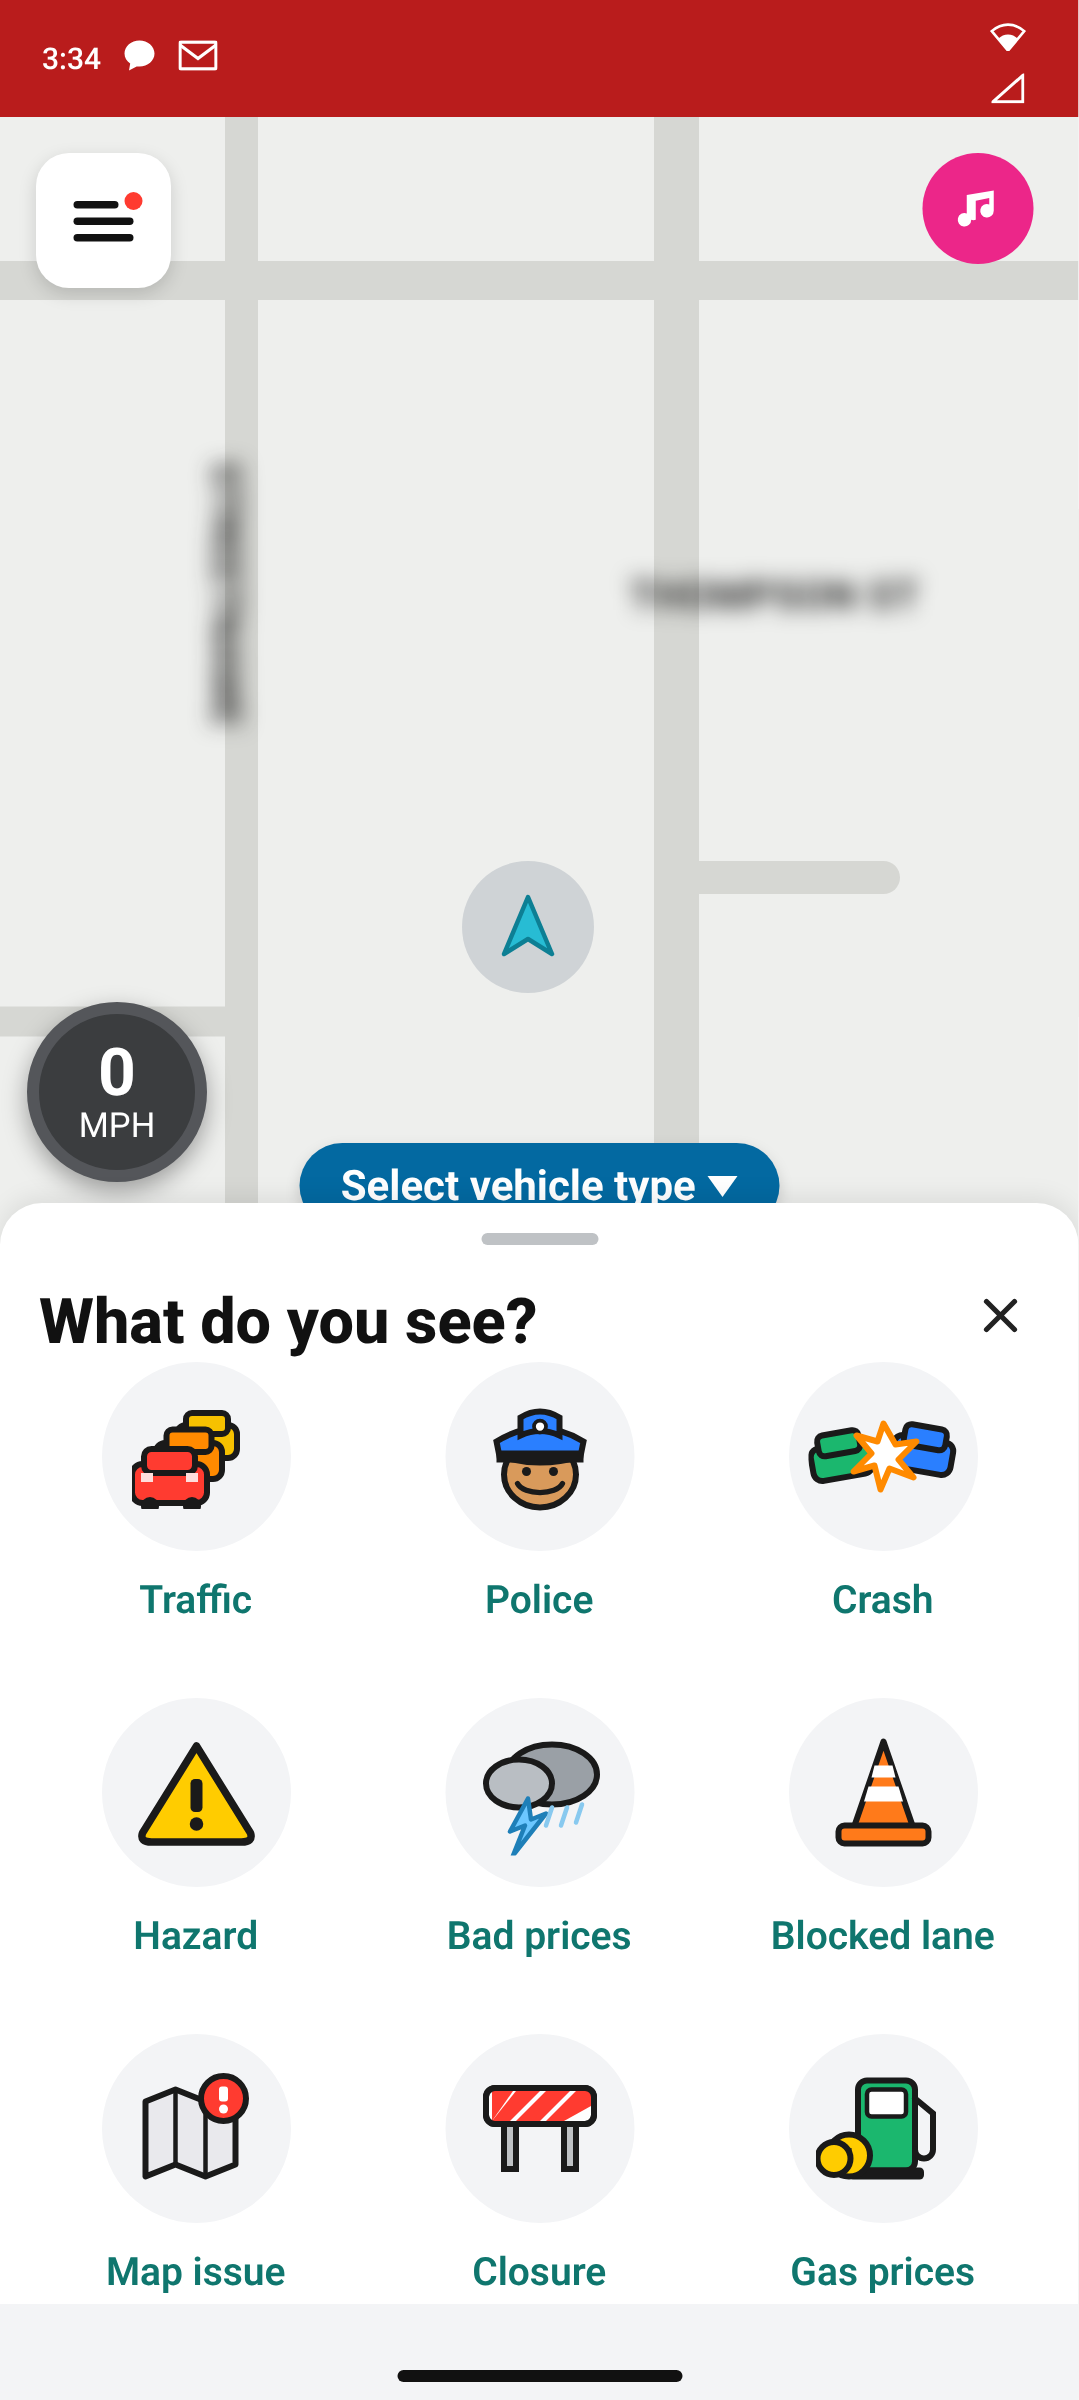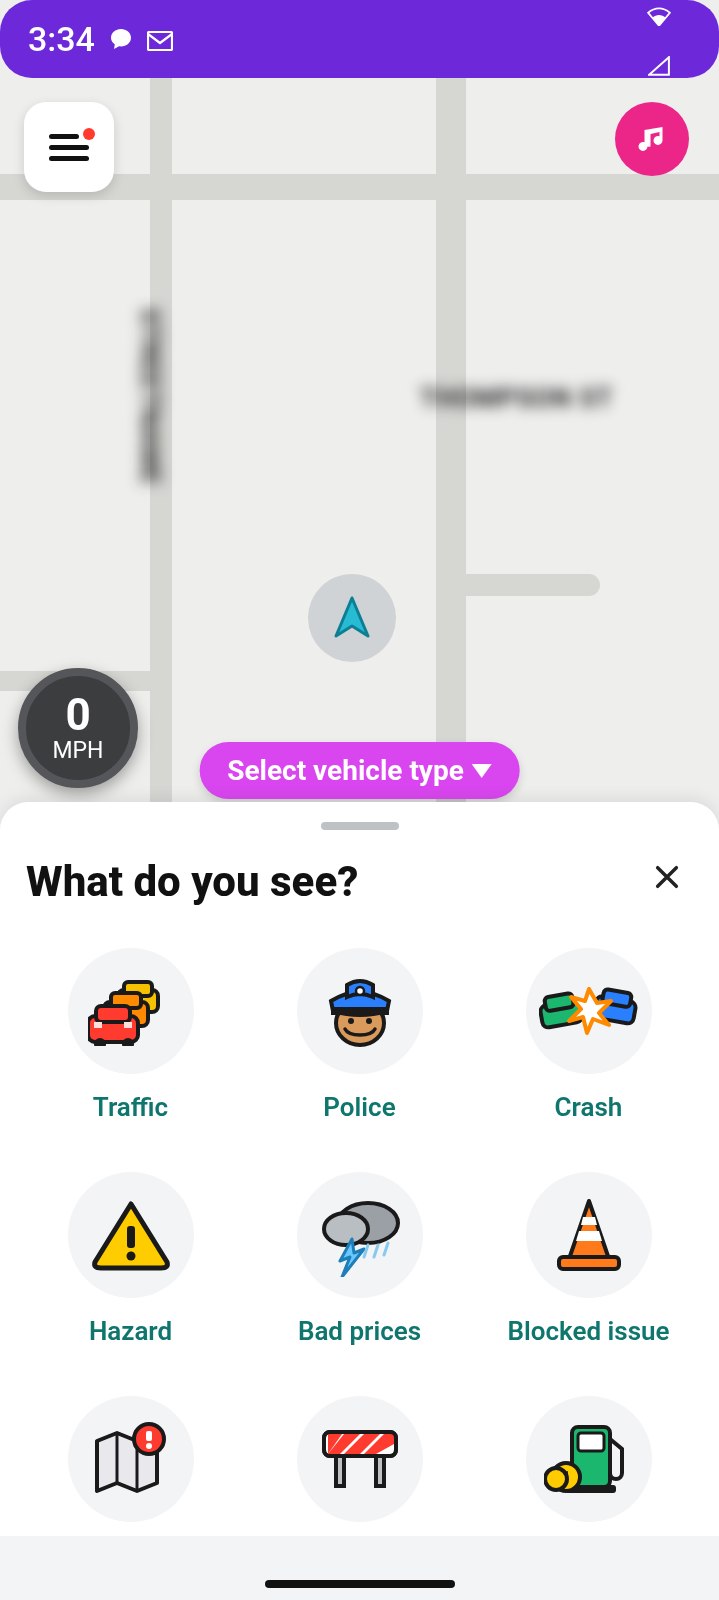--- a/index.html
+++ b/index.html
@@ -2,22 +2,22 @@
 <html><head>
 <meta charset="utf-8">
 <style>
   * { box-sizing: border-box; margin: 0; padding: 0; }
   html, body { width: 719px; height: 1600px; font-family: -apple-system, BlinkMacSystemFont, "Segoe UI", Roboto, sans-serif; overflow: hidden; }
   .screen { position: relative; width: 719px; height: 1600px; background: #eeefed; }
 
   
   .status-bar {
     position: absolute; top: 0; left: 0; right: 0; height: 78px;
-    background: #6d28d9; color: #fff; display: flex; align-items: center;
-    justify-content: space-between; padding: 0 28px; font-size: 34px; font-weight: 500; border-radius: 32px;
+    background: #b91c1c; color: #fff; display: flex; align-items: center;
+    justify-content: space-between; padding: 0 28px; font-size: 20px; font-weight: 500;
   }
   .status-left, .status-right { display: flex; align-items: center; gap: 14px; }
   .status-right { gap: 10px; flex-direction: column; }
 
   
   .map {
     position: absolute; top: 78px; left: 0; right: 0; height: 730px;
     background: #eeefed; overflow: hidden;
   }
   .road { position: absolute; background: #d6d7d3; }
@@ -56,35 +56,35 @@
   .speedo {
     position: absolute; left: 18px; top: 590px; width: 120px; height: 120px; border-radius: 50%;
     background: #3b3d3f; color: #fff; display: flex; flex-direction: column; align-items: center; justify-content: center;
     border: 8px solid #54565a;
     box-shadow: 0 6px 16px rgba(0,0,0,.35);
   }
   .speedo .val { font-size: 44px; font-weight: 700; line-height: 1; }
   .speedo .unit { font-size: 23px; font-weight: 400; }
 
   .vehicle-pill {
-    position: absolute; left: 50%; top: 664px; transform: translateX(-50%);
-    background: #d946ef; color: #fff; font-size: 28px; font-weight: 700;
+    position: absolute; left: 50%; top: 684px; transform: translateX(-50%);
+    background: #0369a1; color: #fff; font-size: 28px; font-weight: 700;
     padding: 12px 28px; border-radius: 32px; display: flex; align-items: center; gap: 8px;
     box-shadow: 0 4px 10px rgba(0,0,0,.15);
   }
   .caret-down { width: 0; height: 0; border-left: 10px solid transparent; border-right: 10px solid transparent; border-top: 14px solid #fff; }
 
   
   .sheet {
     position: absolute; left: 0; right: 0; top: 802px; bottom: 0;
     background: #fff; border-radius: 28px 28px 0 0;
     padding: 20px 26px 0; box-shadow: 0 -4px 16px rgba(0,0,0,.08);
   }
   .grab { width: 78px; height: 8px; background: #bfc2c5; border-radius: 6px; margin: 0 auto 24px; }
-  .sheet-head { display: flex; align-items: center; justify-content: space-between; margin-bottom: 40px;}
+  .sheet-head { display: flex; align-items: center; justify-content: space-between; }
   .sheet-title { font-size: 42px; font-weight: 800; color: #111; }
   .close-x { font-size: 36px; font-weight: 400; color: #222; padding: 6px 10px; }
 
   .grid { display: grid; grid-template-columns: repeat(3, 1fr); column-gap: 20px; row-gap: 50px; }
   .item { display: flex; flex-direction: column; align-items: center; gap: 18px; }
   .circ { width: 126px; height: 126px; border-radius: 50%; background: #f3f4f6; display: flex; align-items: center; justify-content: center;}
   .lbl { font-size: 26px; font-weight: 600; color: #0f766e; }
 
   .bottom-bar { position:absolute; left:0; right:0; bottom:0; height:64px; background:#f3f4f6;}
   .gesture { position:absolute; left:50%; bottom:12px; transform:translateX(-50%); width:190px; height:8px; background:#111; border-radius:5px;}
@@ -283,21 +283,21 @@
 
       <div class="item">
         <div class="circ">
           <svg width="76" height="80" viewBox="0 0 76 80">
             <path d="M38 6 L58 64 L18 64 Z" fill="#ff7a1a" stroke="#1a1a1a" stroke-width="4" stroke-linejoin="round"></path>
             <path d="M28 36 L48 36 L51 46 L25 46 Z" fill="#fff"></path>
             <path d="M32 22 L44 22 L46 30 L30 30 Z" fill="#fff"></path>
             <rect x="8" y="62" width="60" height="12" rx="4" fill="#ff7a1a" stroke="#1a1a1a" stroke-width="4"></rect>
           </svg>
         </div>
-        <div class="lbl">Blocked issue</div>
+        <div class="lbl">Blocked lane</div>
       </div>
 
       <div class="item">
         <div class="circ">
           <svg width="84" height="76" viewBox="0 0 84 76">
             <path d="M8 20 L28 12 L48 20 L68 12 L68 62 L48 70 L28 62 L8 70 Z" fill="#e9e9ed" stroke="#1a1a1a" stroke-width="4" stroke-linejoin="round"></path>
             <line x1="28" y1="12" x2="28" y2="62" stroke="#1a1a1a" stroke-width="3"></line>
             <line x1="48" y1="20" x2="48" y2="70" stroke="#1a1a1a" stroke-width="3"></line>
             <circle cx="60" cy="18" r="15" fill="#ff3b30" stroke="#1a1a1a" stroke-width="4"></circle>
             <rect x="57" y="10" width="6" height="10" rx="2" fill="#fff"></rect>

